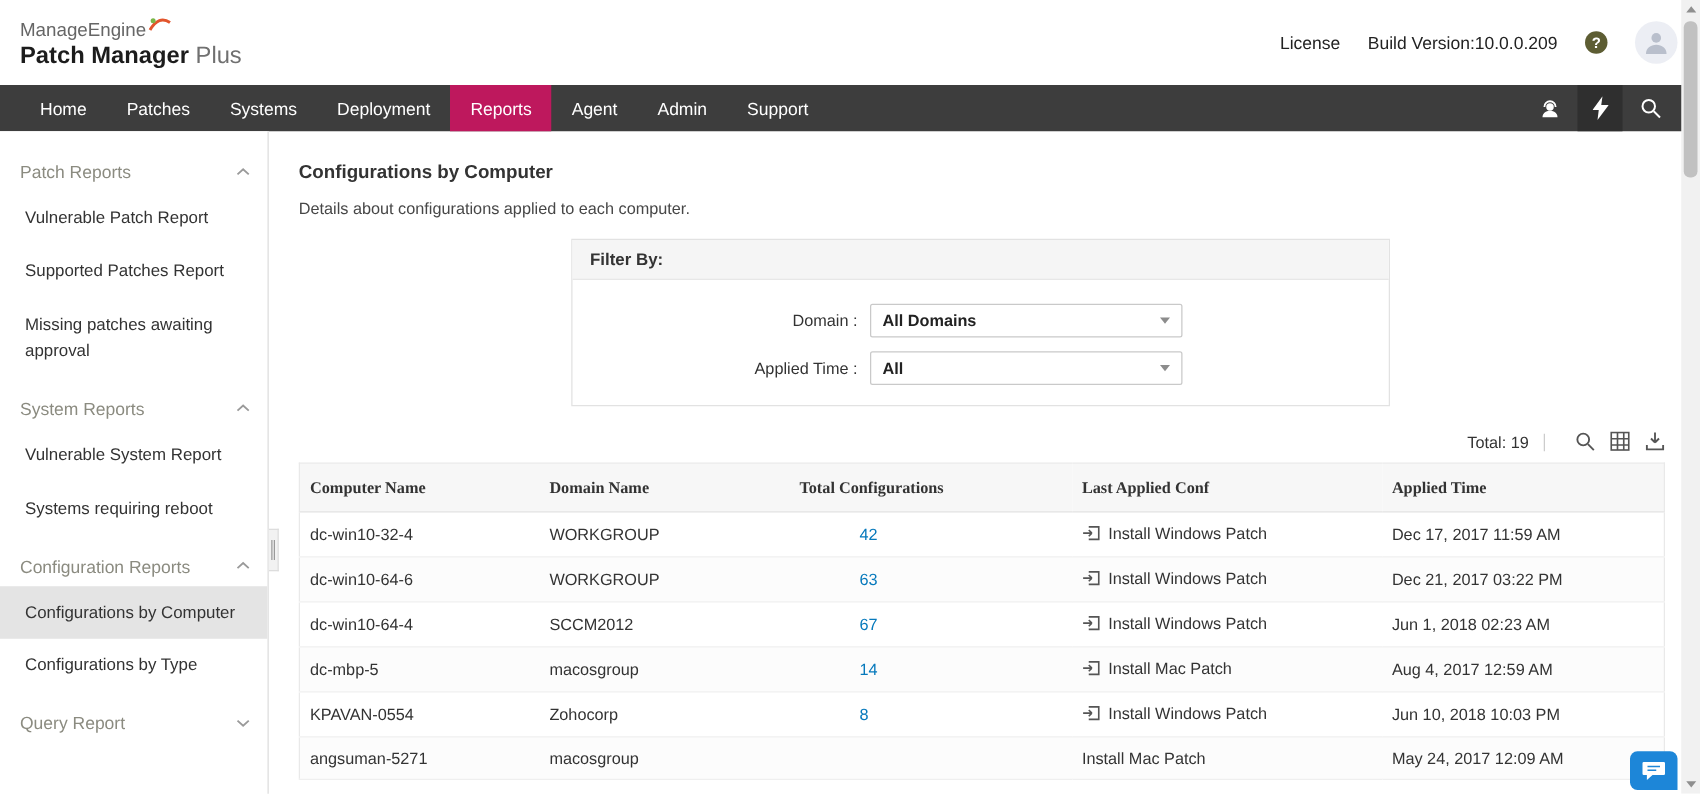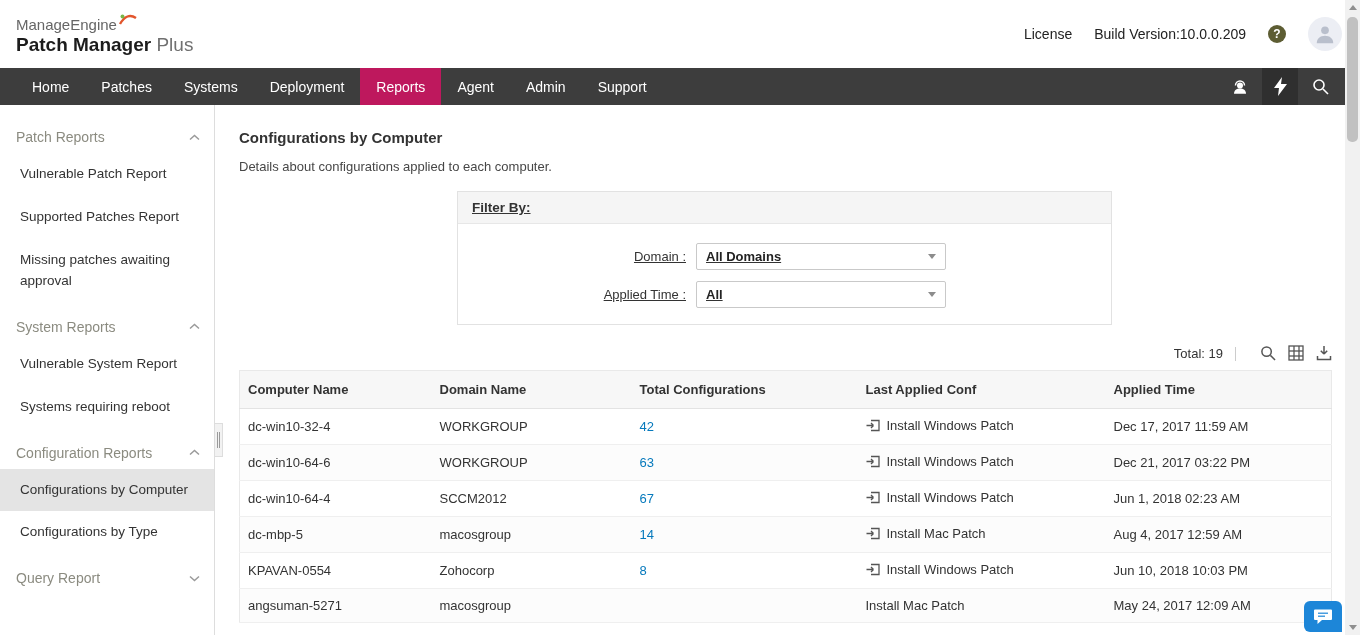--- a/index.html
+++ b/index.html
@@ -35,40 +35,40 @@
   .side-item { font-size:13.5px; color:#333; padding:11px 16px 11px 20px; line-height:1.55; cursor:pointer; }
   .side-item.selected { background:#e4e4e4; }
   .resize-grip { position:absolute; left:215px; top:318px; width:8px; height:34px; background:#f2f2f2; border:1px solid #ddd; border-left:none; display:flex; align-items:center; justify-content:center; gap:1px; cursor:col-resize; z-index:3; }
   .resize-grip i { display:block; width:1px; height:16px; background:#9a9a9a; }
 
   main { flex:1; padding:14px 28px 0 24px; overflow:hidden; }
   .page-title { font-size:15px; font-weight:bold; color:#333; margin-top:10px; }
   .subtitle { font-size:13px; color:#474747; margin-top:13px; }
 
   
-  .filter-panel { margin:17px 0 0 218px; width:655px; border:1px solid #e2e2e2; background:#fff;text-decoration:underline; }
+  .filter-panel { margin:17px 0 0 218px; width:655px; border:1px solid #e2e2e2; background:#fff; }
   .filter-header { background:#f5f5f5; border-bottom:1px solid #e7e7e7; padding:8px 14px; font-size:13.5px; font-weight:bold; color:#333; }
   .filter-body { padding:8px 0 16px; }
   .filter-row { display:flex; align-items:center; margin-top:11px; }
   .filter-label { width:238px; text-align:right; padding-right:10px; font-size:13px; color:#333; }
   .select { width:250px; height:27px; border:1px solid #c9c9c9; border-radius:2px; background:#fff; display:flex; align-items:center; justify-content:space-between; padding:0 9px; font-size:13px; font-weight:bold; color:#222; cursor:pointer; }
   .caret { width:0; height:0; border-left:4px solid transparent; border-right:4px solid transparent; border-top:5px solid #8c8c8c; }
 
   
   .table-toolbar { display:flex; justify-content:flex-end; align-items:flex-end; margin-top:20px; font-size:13px; color:#333; }
   .table-toolbar .total { padding-right:12px; }
   .table-toolbar .sep { border-left:1px solid #ccc; height:14px; margin-right:12px; }
   .tool-icon { margin-left:12px; cursor:pointer; display:flex; align-items:center; }
 
   
   table { width:100%; border-collapse:collapse; margin-top:9px; font-size:13px; color:#333; border:1px solid #e9e9e9; }
-  thead th { background:#f7f7f7; text-align:left; font-weight:bold; padding:11px 8px; border-bottom:1px solid #e3e3e3; }
+  thead th { background:#f7f7f7; text-align:left; font-weight:bold; padding:11px 8px; border-bottom:1px solid #e3e3e3;font-family:Liberation Serif, serif; }
   tbody td { padding:9px 8px; border-bottom:1px solid #efefef; background:#fff; }
   tbody tr:nth-child(even) td { background:#fcfcfc; }
-  a.link { color:#0679bc; text-decoration:none; cursor:pointer; }
+  a.link { color:#0679bc; text-decoration:none; cursor:pointer;margin-left:48px; }
   .conf-wrap { display:inline-flex; align-items:center; gap:7px; }
 
   
   .fake-scrollbar { position:absolute; right:0; top:0; width:15px; height:635px; background:#f1f1f1; z-index:5; }
   .sb-arrow { position:absolute; left:0; width:15px; height:15px; display:flex; align-items:center; justify-content:center; cursor:pointer; }
   .sb-arrow.up { top:0; }
   .sb-arrow.down { bottom:0; }
   .tri-up { width:0; height:0; border-left:4px solid transparent; border-right:4px solid transparent; border-bottom:5px solid #8f8f8f; }
   .tri-down { width:0; height:0; border-left:4px solid transparent; border-right:4px solid transparent; border-top:5px solid #8f8f8f; }
   .sb-thumb { position:absolute; left:2px; top:17px; width:11px; height:125px; background:#c1c1c1; border-radius:5px; cursor:grab; }

